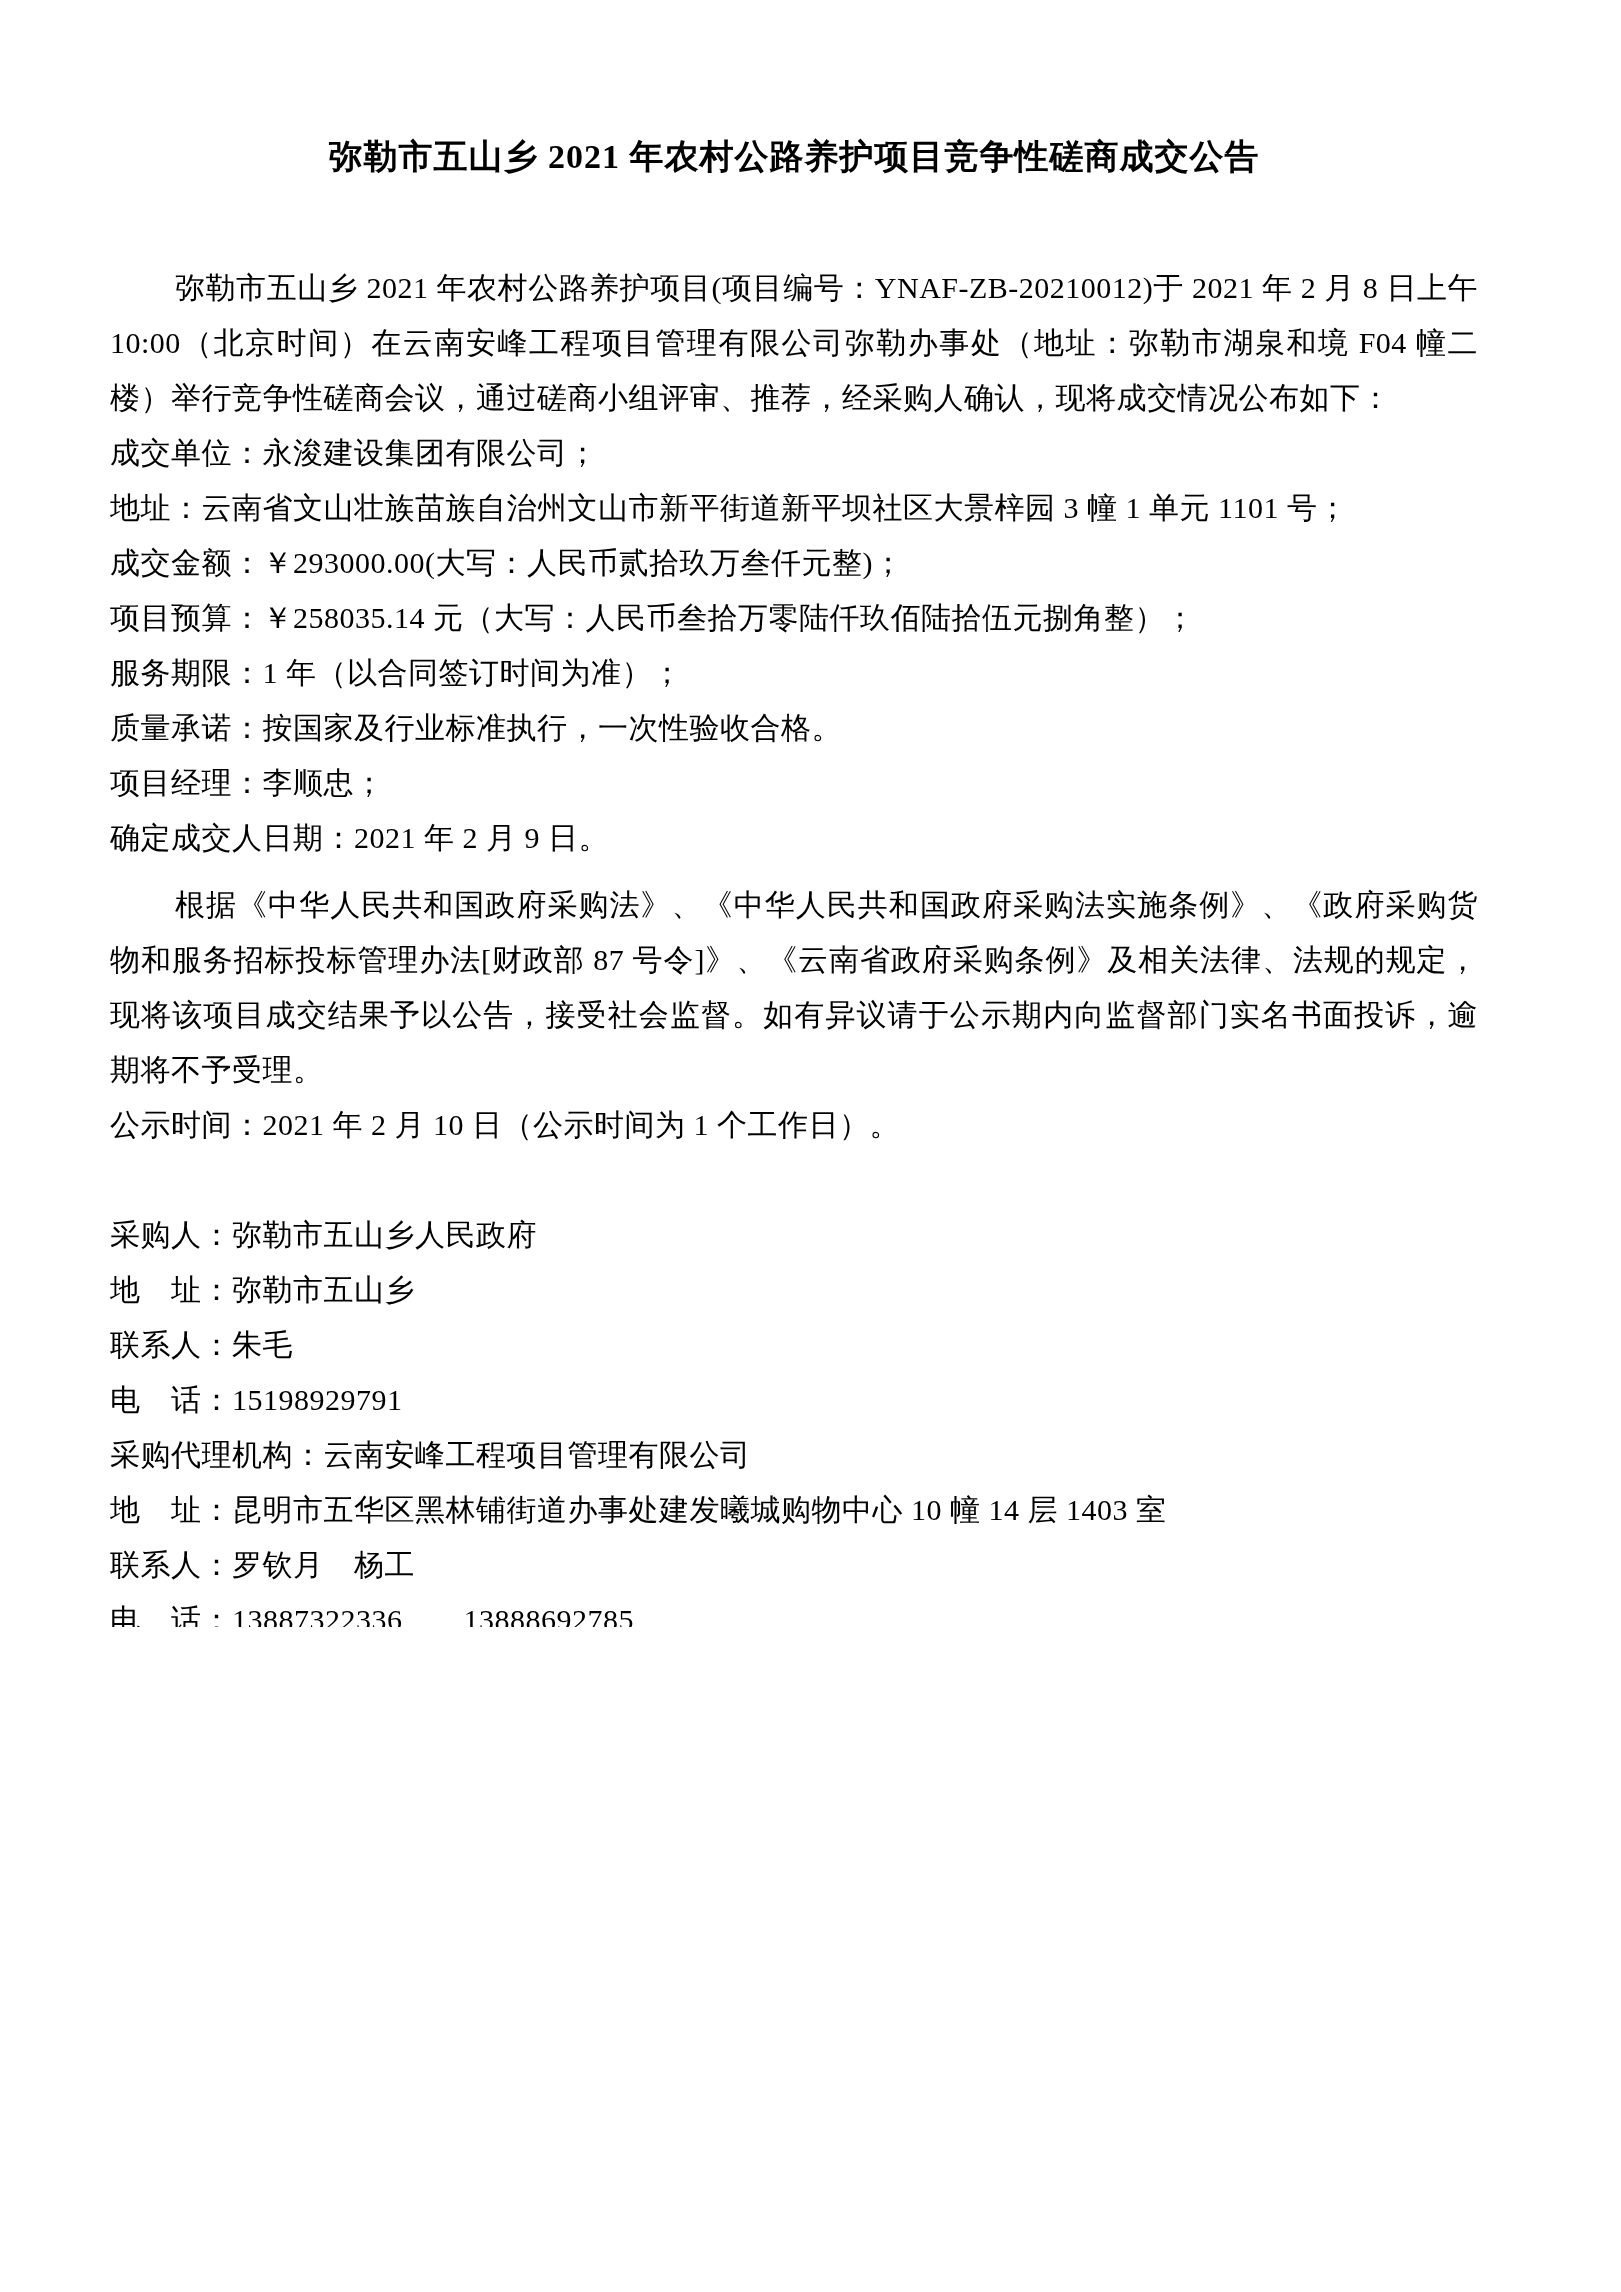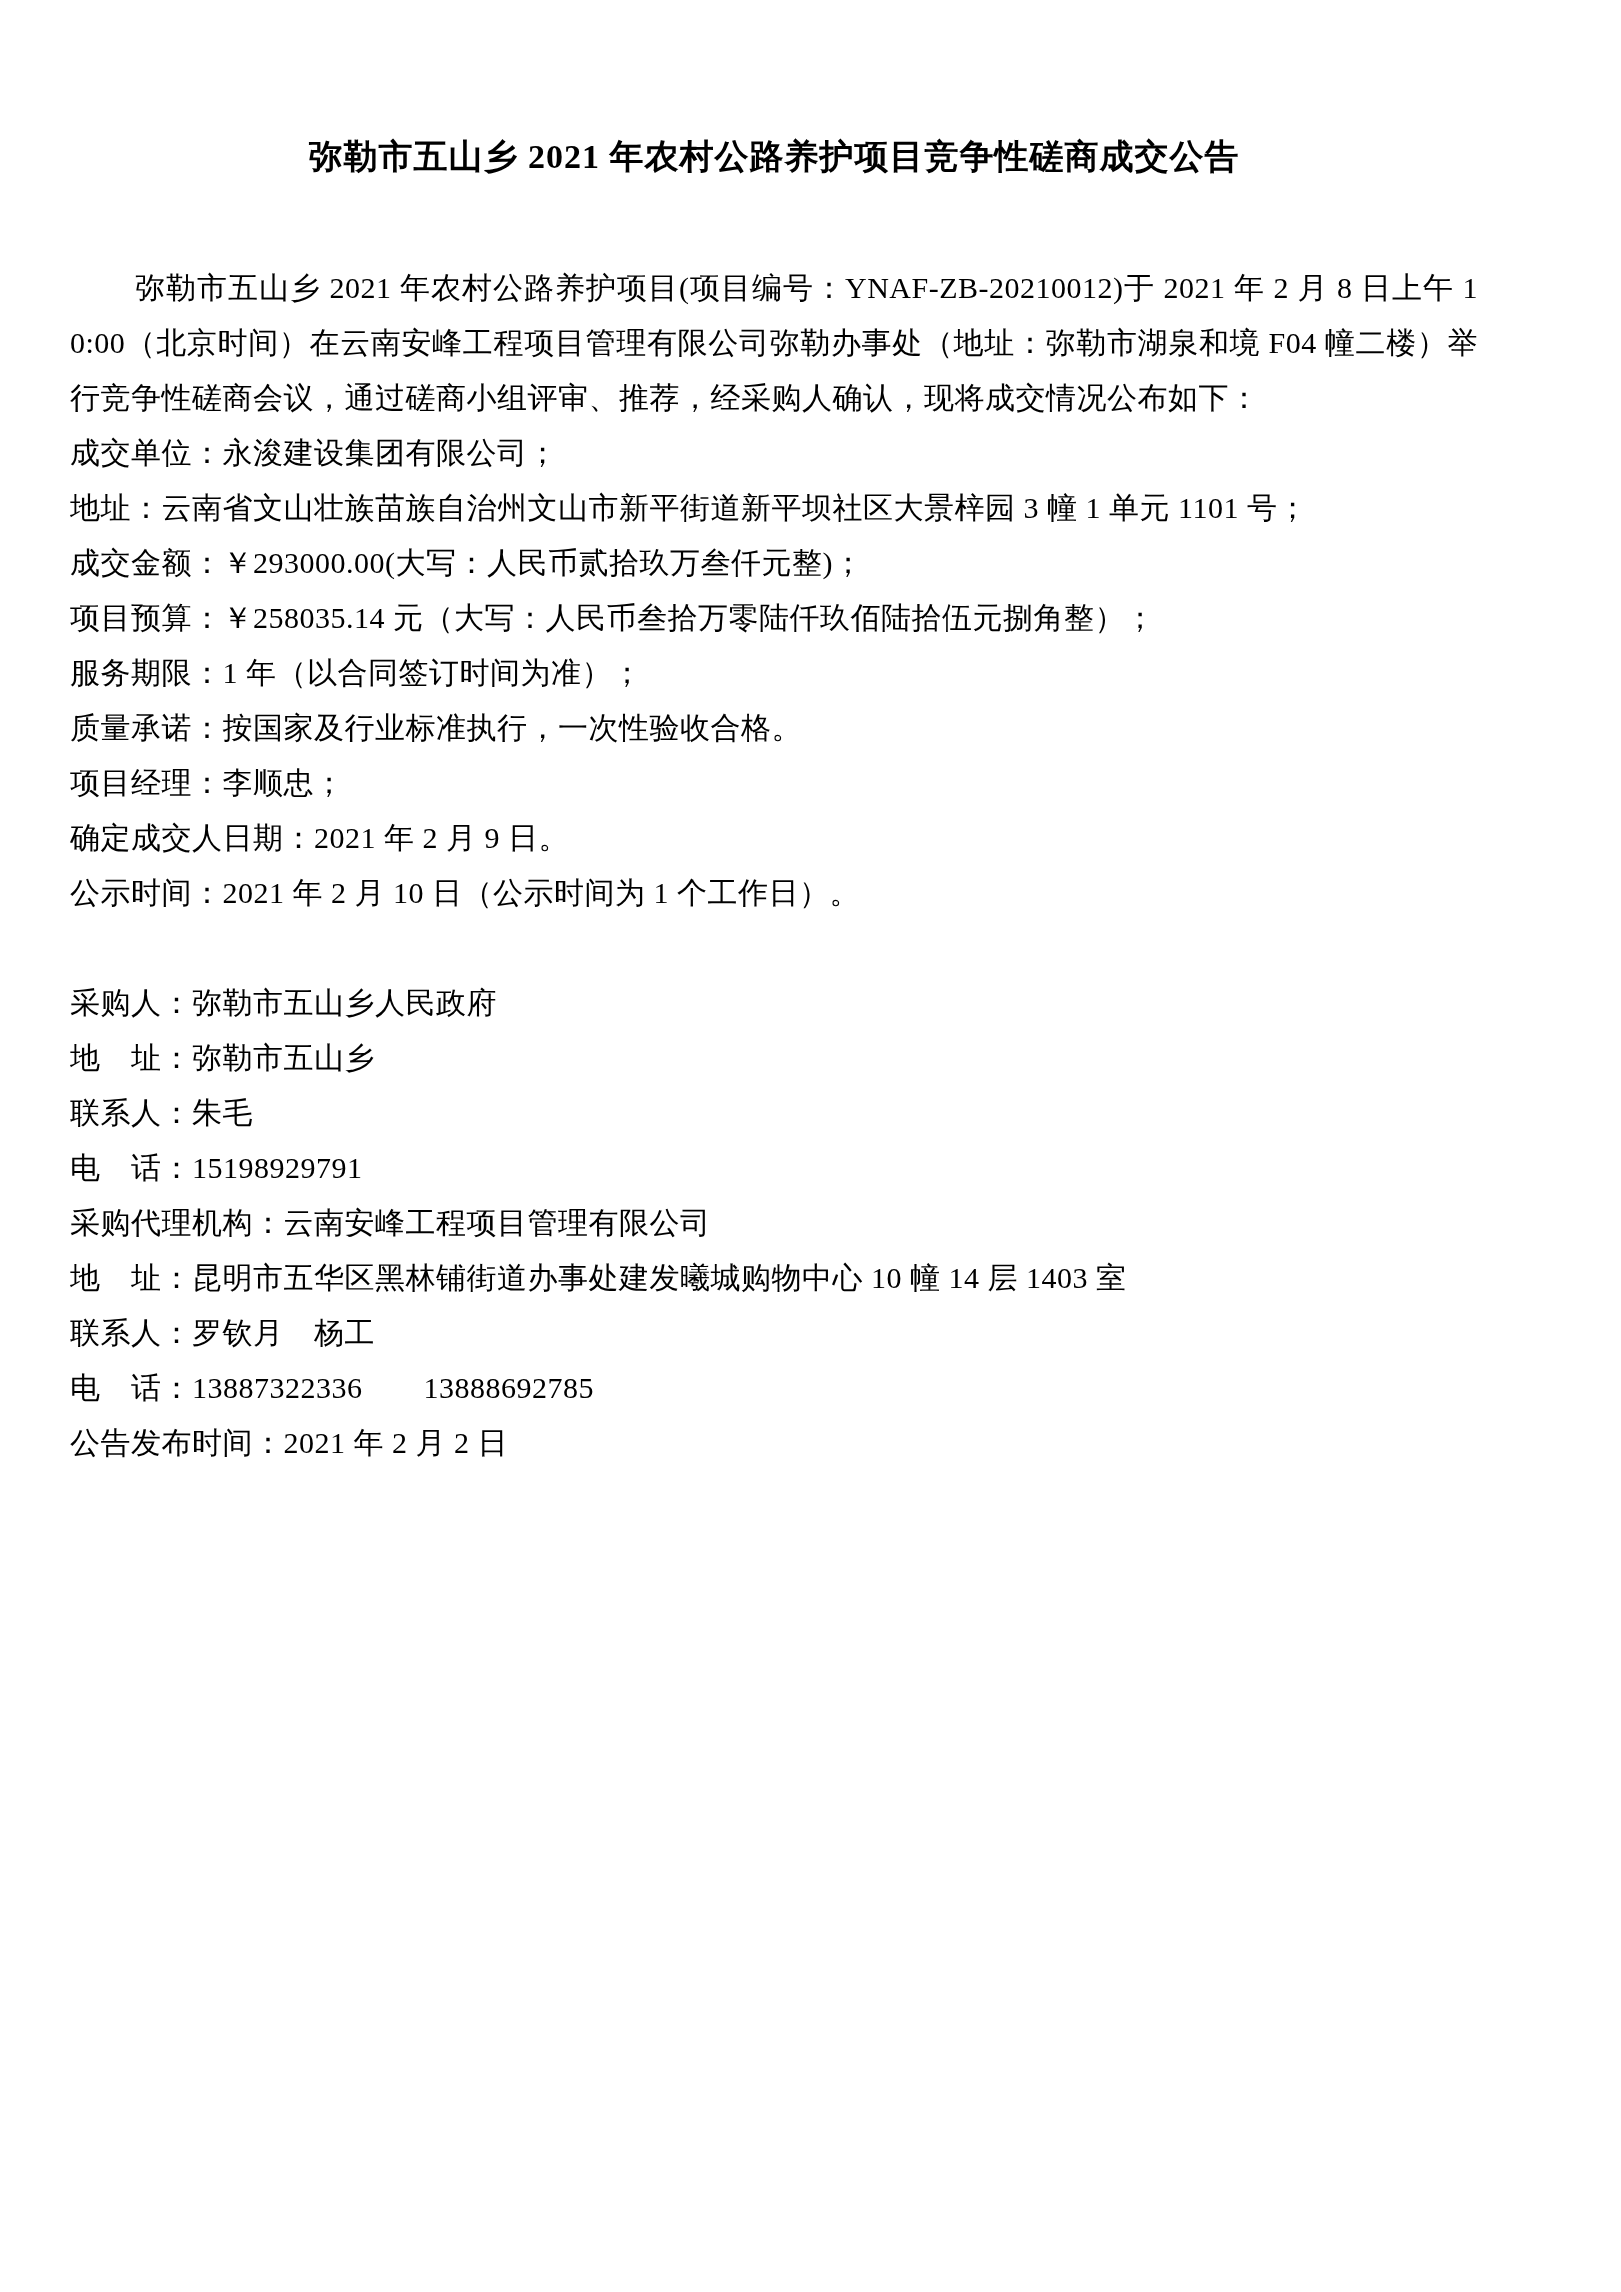--- a/index.html
+++ b/index.html
@@ -7,21 +7,21 @@
     padding: 0;
     background: #ffffff;
   }
   .page {
     position: relative;
     width: 1621px;
     height: 1627px;
     background: #ffffff;
     overflow: hidden;
     box-sizing: border-box;
-    padding: 135px 143px 0 70px;
+    padding: 135px 143px 0 110px;
     font-family: "Liberation Serif", "DejaVu Serif", serif;
     color: #000000;
   }
   .doc-title {
     font-size: 34px;
     font-weight: 700;
     text-align: center;
     line-height: 43px;
     margin: 0 0 82px 0;
     letter-spacing: 1px;
@@ -54,20 +54,21 @@
 
   <p class="para indent">弥勒市五山乡 2021 年农村公路养护项目(项目编号：YNAF-ZB-20210012)于 2021 年 2 月 8 日上午 10:00（北京时间）在云南安峰工程项目管理有限公司弥勒办事处（地址：弥勒市湖泉和境 F04 幢二楼）举行竞争性磋商会议，通过磋商小组评审、推荐，经采购人确认，现将成交情况公布如下：</p>
   <p class="para">成交单位：永浚建设集团有限公司；</p>
   <p class="para">地址：云南省文山壮族苗族自治州文山市新平街道新平坝社区大景梓园 3 幢 1 单元 1101 号；</p>
   <p class="para">成交金额：￥293000.00(大写：人民币贰拾玖万叁仟元整)；</p>
   <p class="para">项目预算：￥258035.14 元（大写：人民币叁拾万零陆仟玖佰陆拾伍元捌角整）；</p>
   <p class="para">服务期限：1 年（以合同签订时间为准）；</p>
   <p class="para">质量承诺：按国家及行业标准执行，一次性验收合格。</p>
   <p class="para">项目经理：李顺忠；</p>
   <p class="para">确定成交人日期：2021 年 2 月 9 日。</p>
+  <p class="para indent sp-small">根据《中华人民共和国政府采购法》、《中华人民共和国政府采购法实施条例》、《政府采购货物和服务招标投标管理办法[财政部 87 号令]》、《云南省政府采购条例》及相关法律、法规的规定，现将该项目成交结果予以公告，接受社会监督。如有异议请于公示期内向监督部门实名书面投诉，逾期将不予受理。</p>
   <p class="para">公示时间：2021 年 2 月 10 日（公示时间为 1 个工作日）。</p>
   <p class="para sp-blank">采购人：弥勒市五山乡人民政府</p>
   <p class="para">地　址：弥勒市五山乡</p>
   <p class="para">联系人：朱毛</p>
   <p class="para">电　话：15198929791</p>
   <p class="para">采购代理机构：云南安峰工程项目管理有限公司</p>
   <p class="para">地　址：昆明市五华区黑林铺街道办事处建发曦城购物中心 10 幢 14 层 1403 室</p>
   <p class="para">联系人：罗钦月　杨工</p>
   <p class="para">电　话：13887322336　　13888692785</p>
   <p class="para">公告发布时间：2021 年 2 月 2 日</p>

